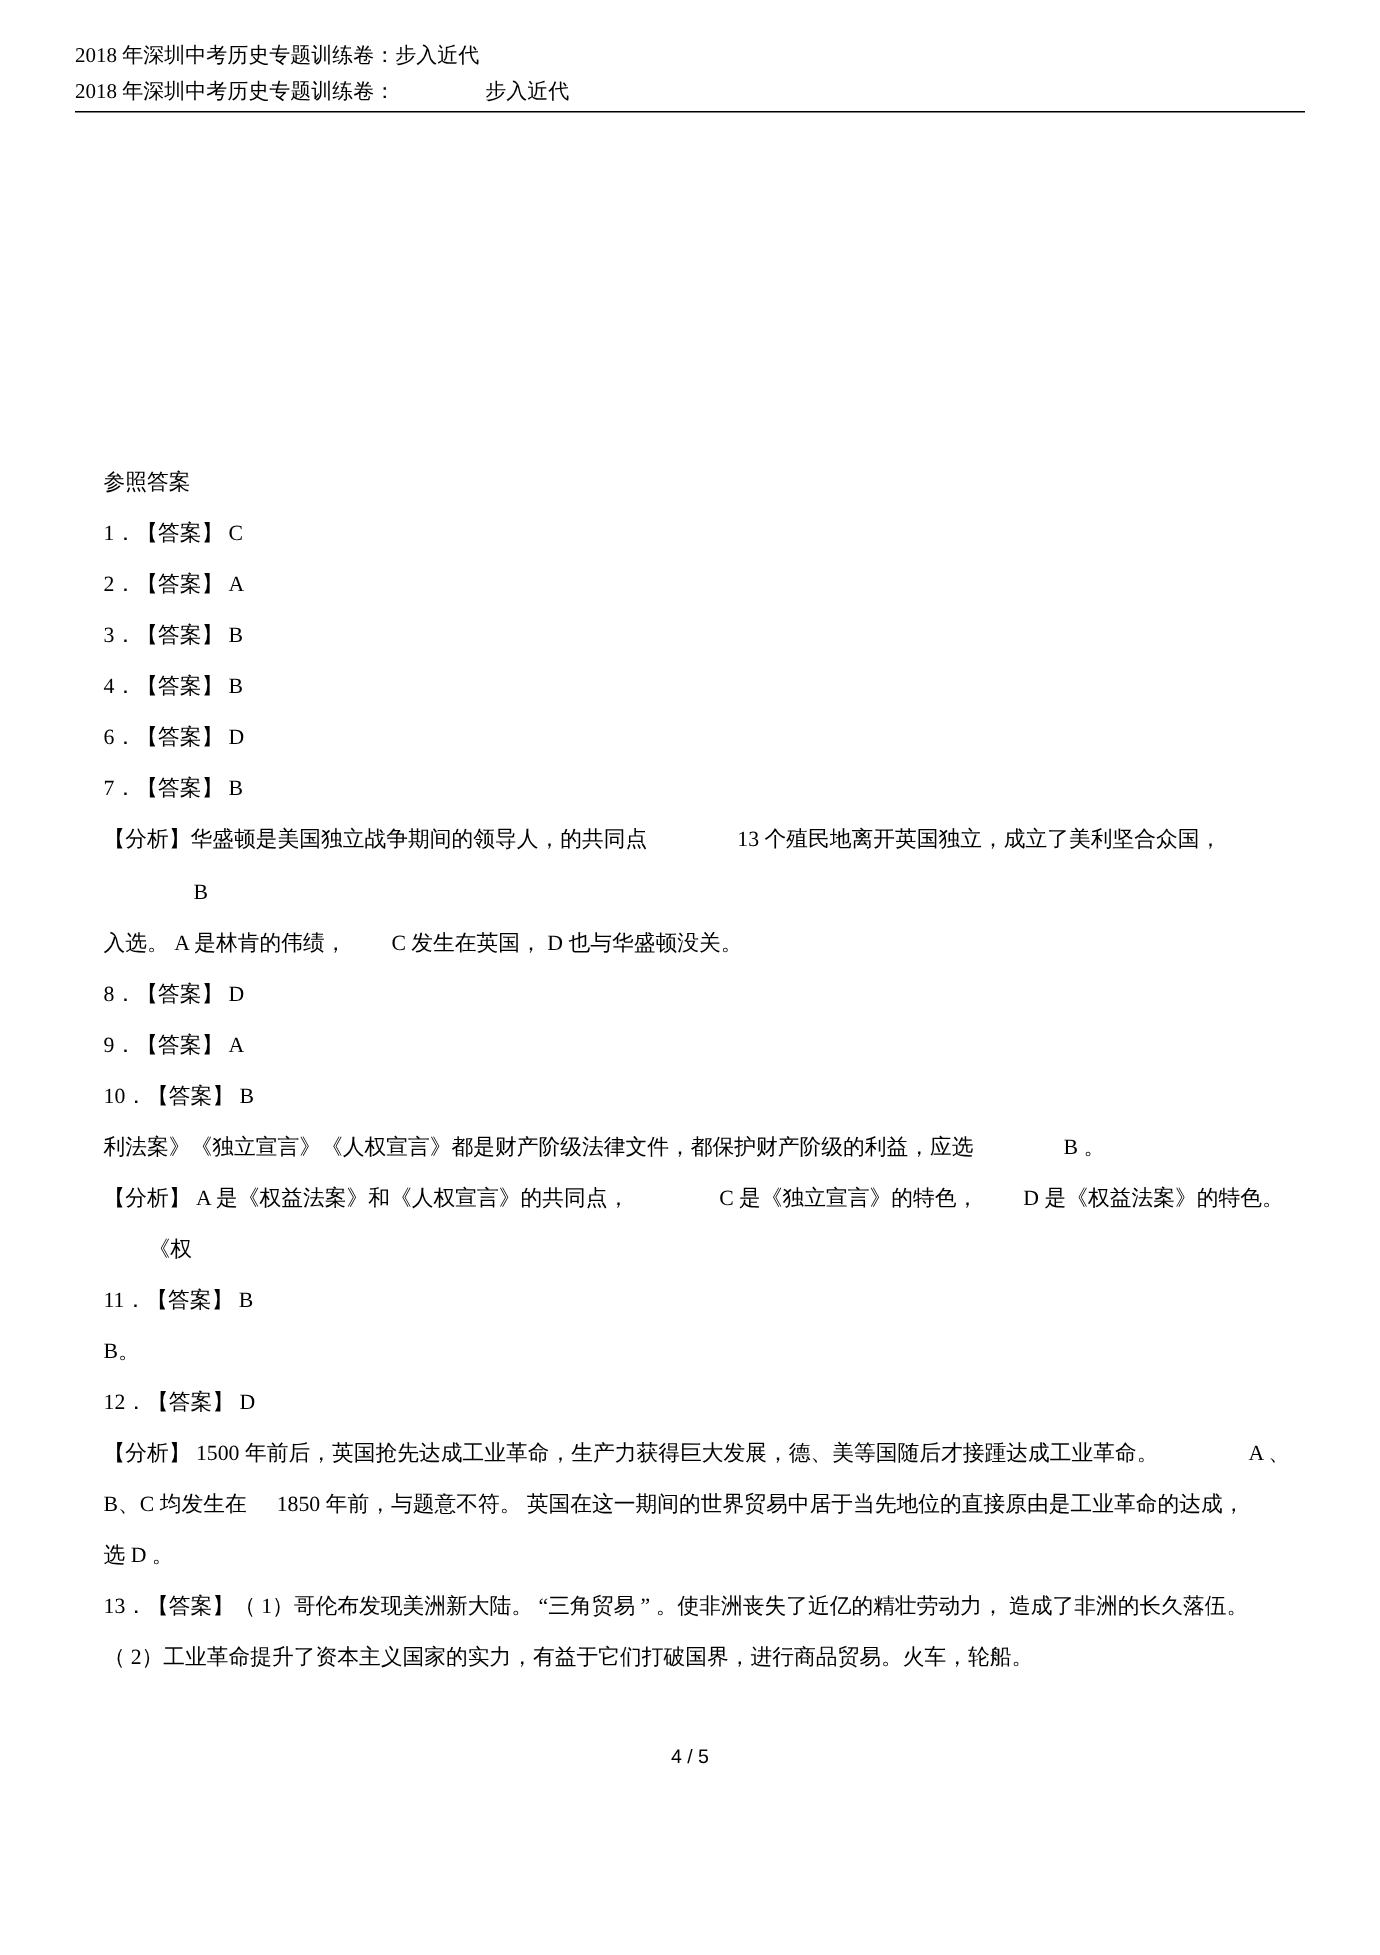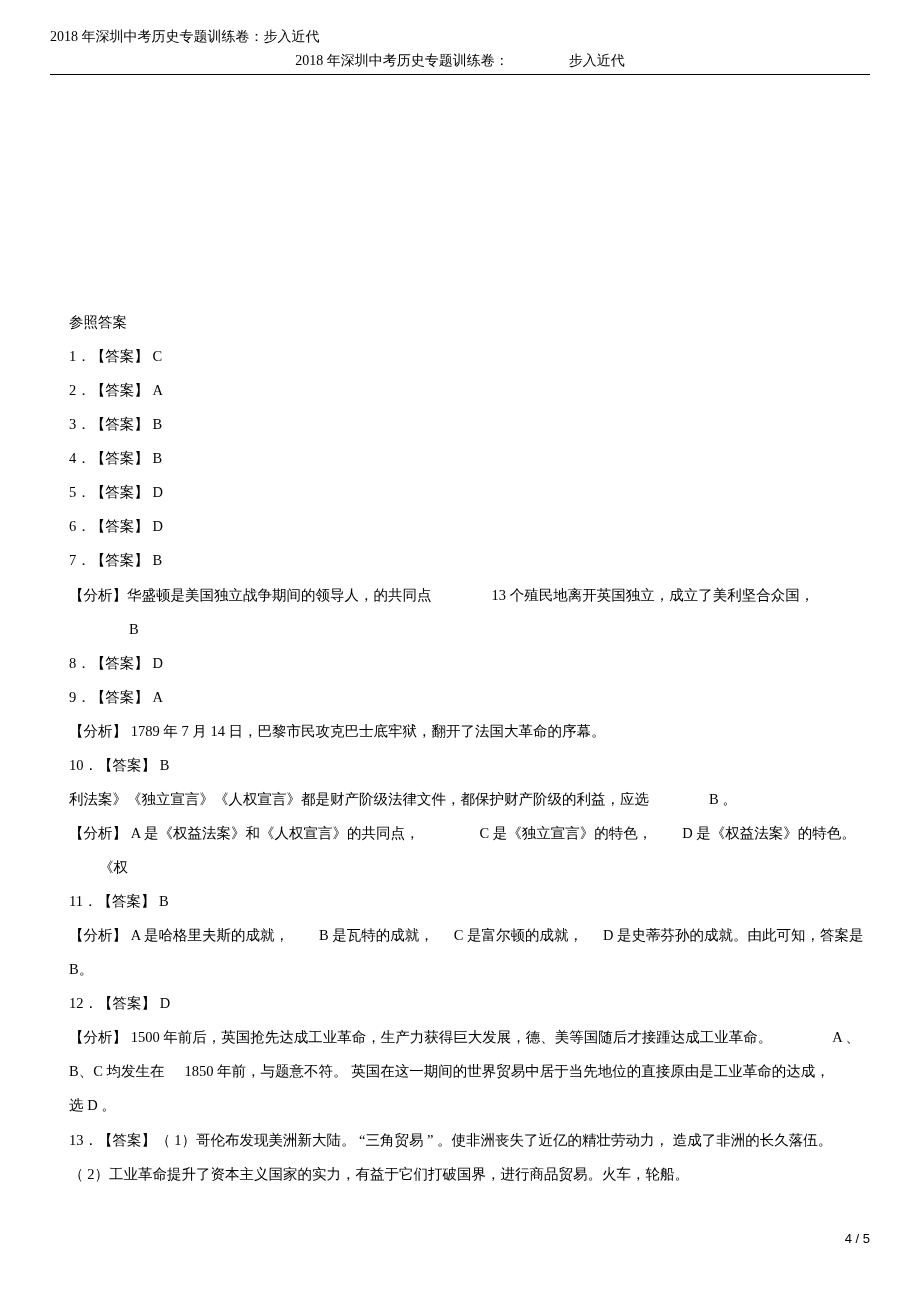--- a/index.html
+++ b/index.html
@@ -14,40 +14,40 @@
     width: 920px;
     box-sizing: border-box;
     padding: 0 50px 40px 50px;
   }
   .header-line {
     font-size: 14px;
     padding-top: 28px;
     padding-bottom: 6px;
   }
   .subheader-line {
-    text-align: center;
+    text-align: left;
     font-size: 14px;
     padding-bottom: 4px;
     border-bottom: 1px solid #000;
     margin-bottom: 230px;
     font-family: Liberation Serif, serif;
   }
   .content {
     font-size: 14.5px;
     line-height: 2.35;
     margin-left: 19px;
   }
   .section-title {
     margin-bottom: 0;
   }
   .answer-line {
     display: block;
   }
   .page-number {
-    text-align: right;
+    text-align: center;
     font-size: 13px;
     margin-top: 40px;
     font-family: Arial, sans-serif;
   }
   .gap-wide { display: inline-block; width: 60px; }
   .gap-med { display: inline-block; width: 30px; }
   .gap-sm { display: inline-block; width: 20px; }
 </style>
 </head>
 <body>
@@ -61,44 +61,42 @@
   </div>
 
   <div class="content">
 
     <div class="section-title">参照答案</div>
 
     <div class="answer-line">1．【答案】 C</div>
     <div class="answer-line">2．【答案】 A</div>
     <div class="answer-line">3．【答案】 B</div>
     <div class="answer-line">4．【答案】 B</div>
-    <div class="answer-line">5．【答案】 D</div>
     <div class="answer-line">6．【答案】 D</div>
     <div class="answer-line">7．【答案】 B</div>
 
     <div class="answer-line">
       <span>【分析】华盛顿是美国独立战争期间的领导人，的共同点</span><span class="gap-wide"></span><span>13 个殖民地离开英国独立，成立了美利坚合众国，</span><span class="gap-wide"></span><span>B</span>
     </div>
+    <div class="answer-line">
+      <span>入选。 A 是林肯的伟绩，</span><span class="gap-med"></span><span>C 发生在英国， D 也与华盛顿没关。</span>
+    </div>
 
     <div class="answer-line">8．【答案】 D</div>
     <div class="answer-line">9．【答案】 A</div>
-    <div class="answer-line">【分析】 1789 年 7 月 14 日，巴黎市民攻克巴士底牢狱，翻开了法国大革命的序幕。</div>
 
     <div class="answer-line">10．【答案】 B</div>
     <div class="answer-line">
       <span>利法案》《独立宣言》《人权宣言》都是财产阶级法律文件，都保护财产阶级的利益，应选</span><span class="gap-wide"></span><span>B 。</span>
     </div>
     <div class="answer-line">
       <span>【分析】 A 是《权益法案》和《人权宣言》的共同点，</span><span class="gap-wide"></span><span>C 是《独立宣言》的特色，</span><span class="gap-med"></span><span>D 是《权益法案》的特色。</span><span class="gap-med"></span><span>《权</span>
     </div>
 
     <div class="answer-line">11．【答案】 B</div>
-    <div class="answer-line">
-      <span>【分析】 A 是哈格里夫斯的成就，</span><span class="gap-med"></span><span>B 是瓦特的成就，</span><span class="gap-sm"></span><span>C 是富尔顿的成就，</span><span class="gap-sm"></span><span>D 是史蒂芬孙的成就。由此可知，答案是</span>
-    </div>
     <div class="answer-line">B。</div>
 
     <div class="answer-line">12．【答案】 D</div>
     <div class="answer-line">
       <span>【分析】 1500 年前后，英国抢先达成工业革命，生产力获得巨大发展，德、美等国随后才接踵达成工业革命。</span><span class="gap-wide"></span><span>A 、</span>
     </div>
     <div class="answer-line">
       <span>B、C 均发生在</span><span class="gap-sm"></span><span>1850 年前，与题意不符。 英国在这一期间的世界贸易中居于当先地位的直接原由是工业革命的达成，</span>
     </div>
     <div class="answer-line">选 D 。</div>

